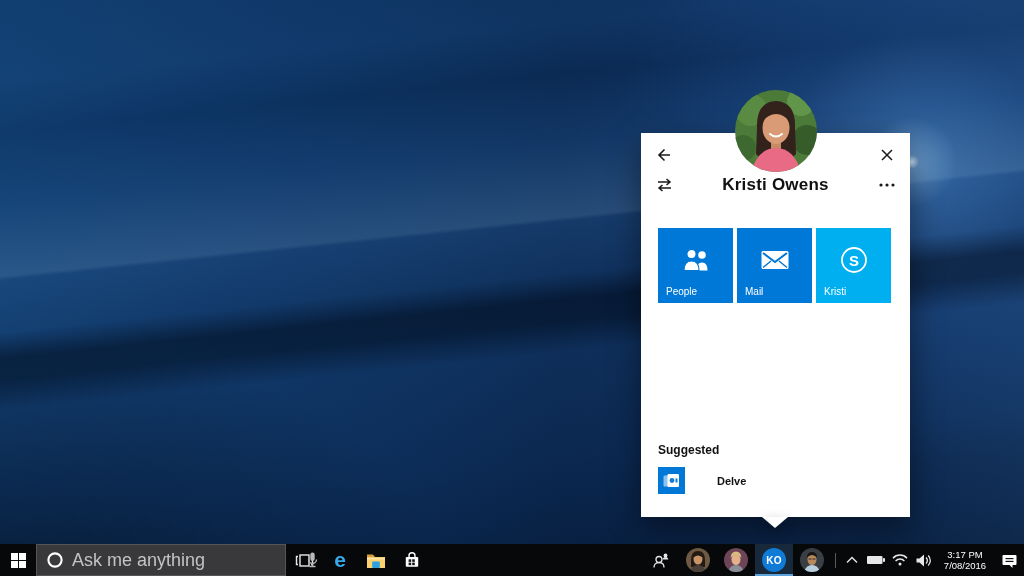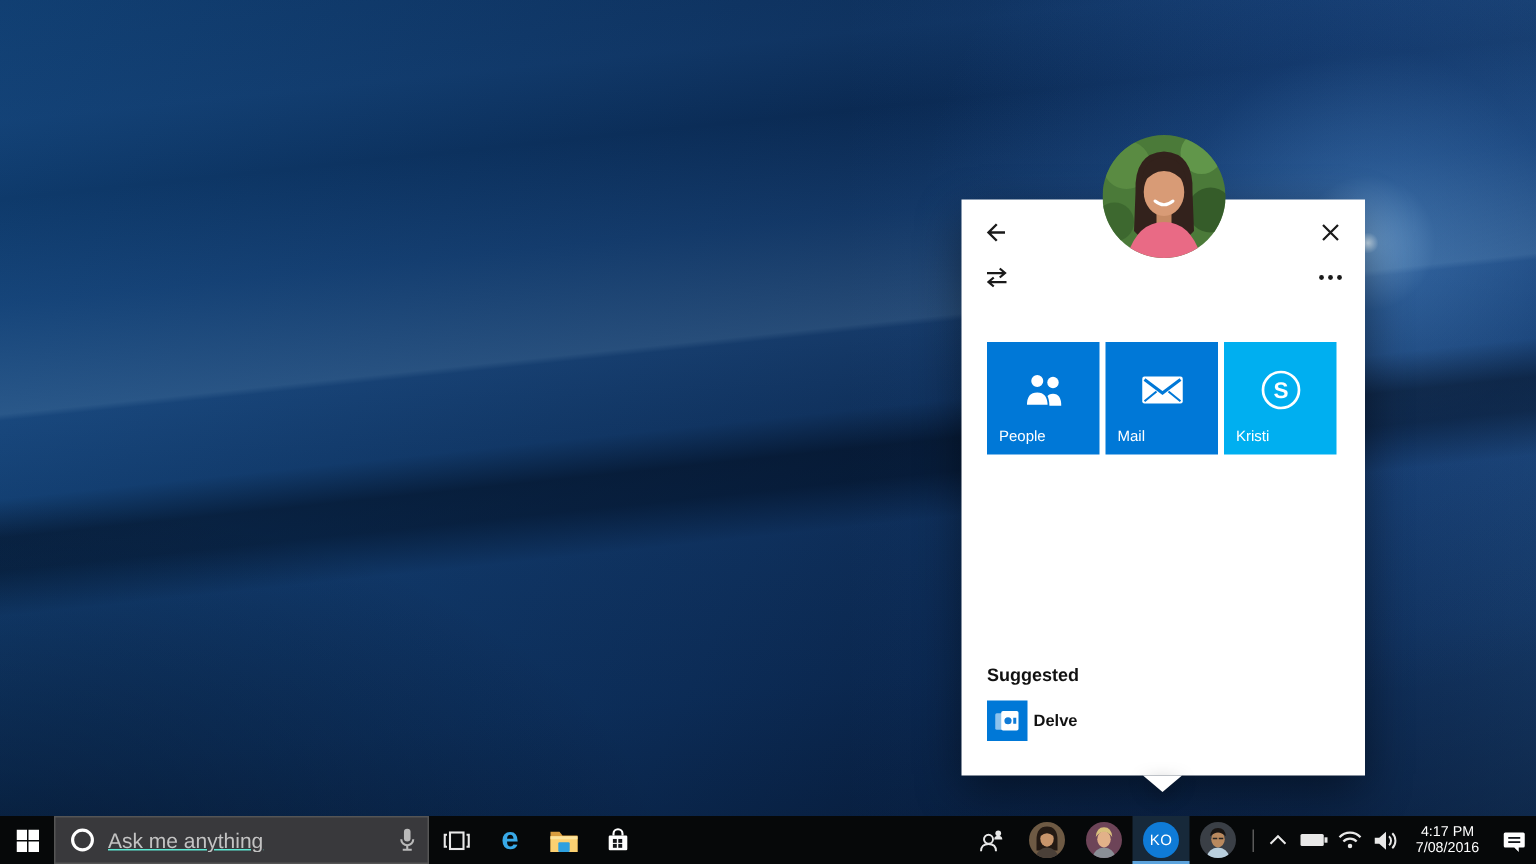--- a/index.html
+++ b/index.html
@@ -53,44 +53,44 @@
   .tile-row { position:absolute; left:17px; top:95px; display:flex; gap:4px; }
   .tile { position:relative; width:75px; height:75px; cursor:pointer; }
   .tile-mail, .tile-people { background:#0078d7; }
   .tile-skype { background:#00aff0; }
   .tile-icon { position:absolute; left:50%; top:42%; transform:translate(-50%,-50%); }
   .tile-label { position:absolute; left:8px; bottom:6px; font-size:10px; color:#fff; }
 
   .suggested-heading { position:absolute; left:17px; top:310px; font-size:12px; font-weight:700; color:#111; }
   .suggested-item { position:absolute; left:17px; top:334px; display:flex; align-items:center; cursor:pointer; }
   .suggested-app-icon { width:27px; height:27px; background:#0078d7; display:flex; align-items:center; justify-content:center; }
-  .suggested-app-label { margin-left:4px; font-size:11px; font-weight:700; color:#111; }
+  .suggested-app-label { margin-left:32px; font-size:11px; font-weight:700; color:#111; }
 
   
   .taskbar { position:absolute; left:0; bottom:0; width:1024px; height:32px;
     background:#060809; display:flex; align-items:stretch; z-index:10; }
   .tb-btn { display:flex; align-items:center; justify-content:center; cursor:pointer; }
   .start-button { width:36px; }
   .search-box { width:250px; background:#39393c; border:1px solid #555;
     display:flex; align-items:center; position:relative; cursor:text; }
   .cortana-ring { margin-left:9px; display:flex; }
   .search-input { flex:1; background:transparent; border:none; outline:none;
-    font-size:14px; color:#5eead4; padding-left:8px; font-family:"Liberation Sans",sans-serif;text-decoration:underline; }
+    font-size:18px; color:#5eead4; padding-left:8px; font-family:"Liberation Sans",sans-serif; }
   .search-input::placeholder { color:#c3c3c3; opacity:1; }
   .mic-btn { width:28px; display:flex; align-items:center; justify-content:center; cursor:pointer; }
   .app-btn { width:36px; }
   .app-btn:first-of-type { margin-left:6px; }
   .tb-spacer { flex:1; }
   .people-bar-btn { width:36px; }
   .avatar-btn { width:38px; }
   .avatar-circle { width:24px; height:24px; border-radius:50%; overflow:hidden; }
   .me-btn { width:38px; position:relative; background:#17293a; }
   .me-btn::after { content:""; position:absolute; left:0; right:0; bottom:0; height:2px; background:#5ca3dc; }
   .initials-badge { width:24px; height:24px; border-radius:50%; background:#0f7bd7;
-    color:#fff; font-size:10px; font-weight:400; display:flex; align-items:center; justify-content:center; letter-spacing:0.3px; }
+    color:#fff; font-size:10px; font-weight:700; display:flex; align-items:center; justify-content:center; letter-spacing:0.3px; }
   .tray-sep { width:1px; height:15px; background:#5a5a5a; align-self:center; margin:0 4px; }
   .tray-btn { width:24px; }
   .clock { width:58px; display:flex; flex-direction:column; align-items:center; justify-content:center;
     color:#fff; font-size:9.5px; line-height:11px; cursor:pointer; }
   .action-btn { width:30px; }
 
   svg { display:block; }
   .edge-e { font-weight:700; font-size:21px; color:#38a9e8; font-family:"Liberation Sans",sans-serif; }
 </style>
 </head>
@@ -146,20 +146,21 @@
     <div class="hdr-btn hdr-more">
       <span>
         <svg width="18" height="6" viewBox="0 0 18 6">
             <circle cx="3" cy="3" r="1.6" fill="#1a1a1a"></circle>
             <circle cx="9" cy="3" r="1.6" fill="#1a1a1a"></circle>
             <circle cx="15" cy="3" r="1.6" fill="#1a1a1a"></circle>
           </svg>
       </span>
     </div>
 
+    <div class="contact-name">Kristi Owens</div>
 
     <div class="tile-row">
       <div class="tile tile-people">
         <span class="tile-icon">
           <svg width="28" height="25" viewBox="0 0 28 25">
             <circle cx="20" cy="7.5" r="3.8" fill="#fff"></circle>
             <path d="M14.5 23 q0-8 5.5-8 q5.5 0 5.5 8 z" fill="#fff"></path>
             <circle cx="9.5" cy="6.5" r="4.6" fill="#fff" stroke="#0078d7" stroke-width="1.2"></circle>
             <path d="M2 23 q0-9.5 7.5-9.5 q7.5 0 7.5 9.5 z" fill="#fff" stroke="#0078d7" stroke-width="1.2"></path>
           </svg>
@@ -345,21 +346,21 @@
       <span>
         <svg width="18" height="15" viewBox="0 0 18 15">
           <path d="M1.5 5.5 h3 L9 1.5 V13.5 L4.5 9.5 h-3 z" fill="#e8e8e8"></path>
           <path d="M11 4.5 a4 4 0 0 1 0 6" stroke="#e8e8e8" stroke-width="1.3" fill="none"></path>
           <path d="M13.2 2.5 a7 7 0 0 1 0 10" stroke="#e8e8e8" stroke-width="1.3" fill="none"></path>
         </svg>
       </span>
     </div>
 
     <div class="clock">
-      <span>4:17 PM</span>
+      <span>3:17 PM</span>
       <span>7/08/2016</span>
     </div>
 
     <div class="tb-btn action-btn">
       <span>
         <svg width="17" height="17" viewBox="0 0 17 17">
           <path d="M2.5 3 h12 a1 1 0 0 1 1 1 v8 a1 1 0 0 1 -1 1 h-3 v3 l-3-3 h-6 a1 1 0 0 1 -1-1 v-8 a1 1 0 0 1 1-1 z" fill="#fff"></path>
           <rect x="4.5" y="6" width="8" height="1.2" fill="#12161a"></rect>
           <rect x="4.5" y="8.8" width="8" height="1.2" fill="#12161a"></rect>
         </svg>

